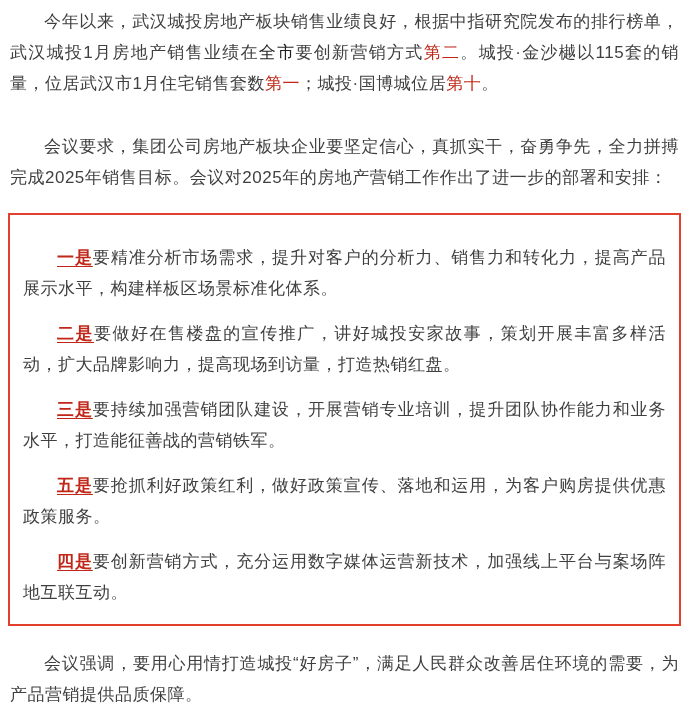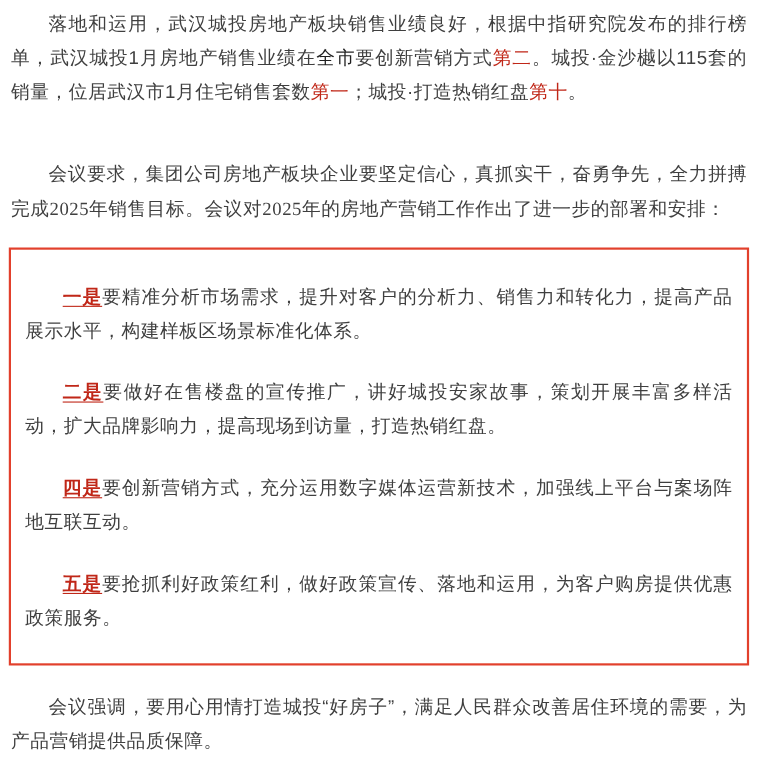--- a/index.html
+++ b/index.html
@@ -26,71 +26,73 @@
     font-size: 17px;
     line-height: 31px;
     text-align: justify;
     letter-spacing: 0.5px;
   }
   .para {
     margin: 0;
     text-indent: 2em;
   }
   .para-meeting {
-    margin-top: 44px;
-    font-family: Liberation Serif, serif;
+    margin-top: 32px;
   }
   .para-conclusion {
     margin-top: 22px;
   }
   .bold-black {
     font-weight: 400;
     color: var(--bold-black);
   }
   .red-strong {
     font-weight: 400;
     color: var(--red);
   }
   .highlight-box {
     margin: 20px -2px 0 -2px;
     border: 2px solid var(--border-red);
-    padding: 27px 13px 26px 13px;
+    padding: 27px 13px 16px 13px;
     background: var(--bg);
   }
   .highlight-box .para + .para {
-    margin-top: 25px;
+    margin-top: 14px;
   }
   .item-lead {
     font-weight: 700;
     color: var(--red);
     text-decoration: underline;
     text-underline-offset: 3px;
   }
 </style>
 </head>
 <body>
 
 <div class="article">
 
   <p class="para">
-    <span>落地和运用，武汉城投房地产板块销售业绩良好，根据中指研究院发布的排行榜单，武汉城投1月房地产销售业绩在</span><span class="bold-black">全市</span><span>要创新营销方式</span><span class="red-strong">第二</span><span>。城投·金沙樾以115套的销量，位居武汉市1月住宅销售套数</span><span class="red-strong">第一</span><span>；城投·打造热销红盘</span><span class="red-strong">第十</span><span>。</span>
+    <span>今年以来，武汉城投房地产板块销售业绩良好，根据中指研究院发布的排行榜单，武汉城投1月房地产销售业绩在</span><span class="bold-black">全市</span><span>要创新营销方式</span><span class="red-strong">第二</span><span>。城投·金沙樾以115套的销量，位居武汉市1月住宅销售套数</span><span class="red-strong">第一</span><span>；城投·国博城位居</span><span class="red-strong">第十</span><span>。</span>
   </p>
 
   <p class="para para-meeting">会议要求，集团公司房地产板块企业要坚定信心，真抓实干，奋勇争先，全力拼搏完成2025年销售目标。会议对2025年的房地产营销工作作出了进一步的部署和安排：</p>
 
   <div class="highlight-box">
     <p class="para">
       <span class="item-lead">一是</span><span>要精准分析市场需求，提升对客户的分析力、销售力和转化力，提高产品展示水平，构建样板区场景标准化体系。</span>
     </p>
     <p class="para">
       <span class="item-lead">二是</span><span>要做好在售楼盘的宣传推广，讲好城投安家故事，策划开展丰富多样活动，扩大品牌影响力，提高现场到访量，打造热销红盘。</span>
     </p>
     <p class="para">
-      <span class="item-lead">四是</span><span>要创新营销方式，充分运用数字媒体运营新技术，加强线上平台与案场阵地互联互动。</span>
+      <span class="item-lead">三是</span><span>要持续加强营销团队建设，开展营销专业培训，提升团队协作能力和业务水平，打造能征善战的营销铁军。</span>
     </p>
     <p class="para">
       <span class="item-lead">五是</span><span>要抢抓利好政策红利，做好政策宣传、落地和运用，为客户购房提供优惠政策服务。</span>
+    </p>
+    <p class="para">
+      <span class="item-lead">四是</span><span>要创新营销方式，充分运用数字媒体运营新技术，加强线上平台与案场阵地互联互动。</span>
     </p>
   </div>
 
   <p class="para para-conclusion">会议强调，要用心用情打造城投“好房子”，满足人民群众改善居住环境的需要，为产品营销提供品质保障。</p>
 
 </div>
 
 </body></html>

